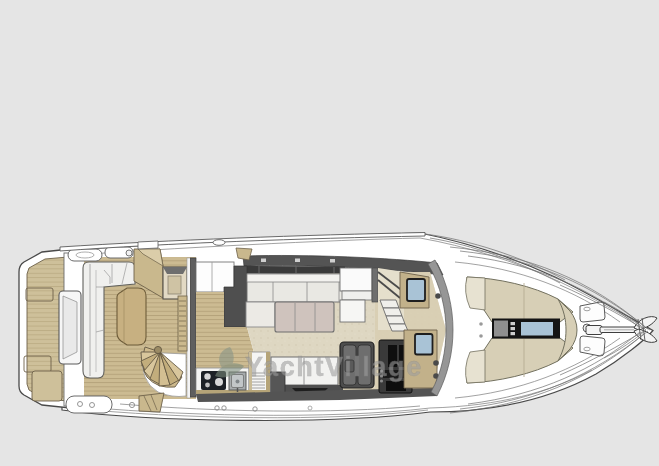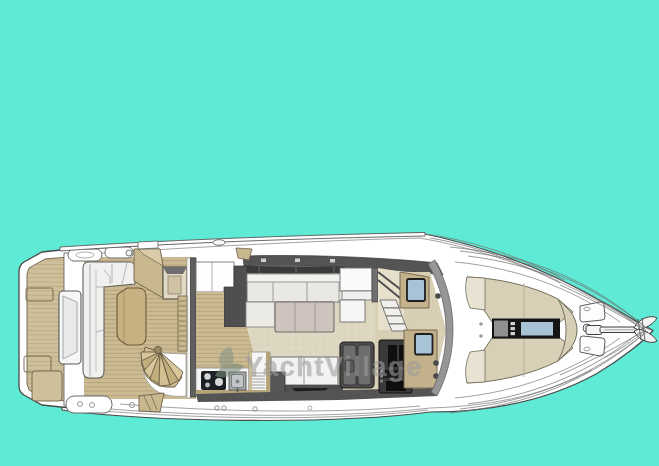--- a/index.html
+++ b/index.html
@@ -1,16 +1,16 @@
 <!DOCTYPE html>
 <html><head>
 <meta charset="utf-8">
 <style>
   html,body{margin:0;padding:0;background:#ffffff;}
-  .page{width:659px;height:466px;position:relative;overflow:hidden;background:#5eead4;
+  .page{width:659px;height:466px;position:relative;overflow:hidden;background:#e5e5e5;
         font-family:"Liberation Sans", sans-serif;text-align:right;}
 </style>
 </head>
 <body>
 <div class="page">
 <svg width="659" height="466" viewBox="0 0 659 466" xmlns="http://www.w3.org/2000/svg">
 <defs>
   <pattern id="teakH" width="8" height="4.4" patternUnits="userSpaceOnUse">
     <rect width="8" height="4.4" fill="#cec09a"></rect>
     <rect y="0" width="8" height="0.9" fill="#bcad85"></rect>

